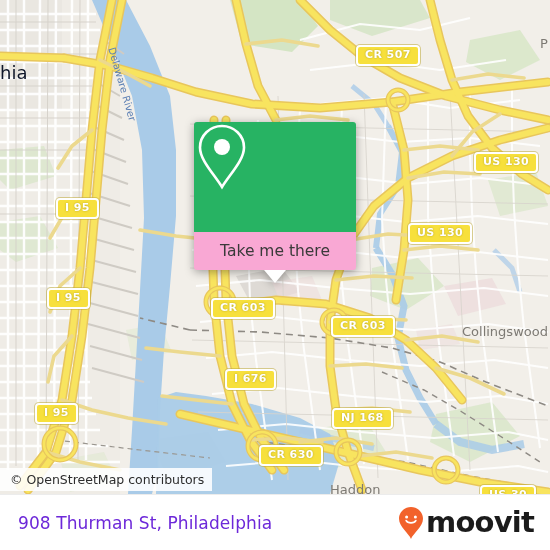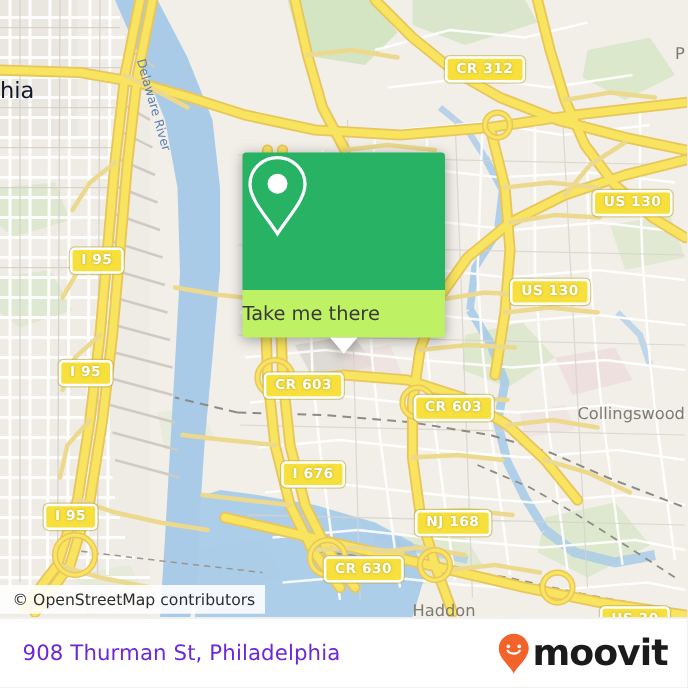--- a/index.html
+++ b/index.html
@@ -61,24 +61,24 @@
     position:absolute;left:194px;top:122px;width:162px;
     filter:drop-shadow(0 2px 5px rgba(0,0,0,.35));
   }
   #popup-head{
     background:#27b363;
     border-radius:3px 3px 0 0;
     height:110px;
     display:flex;align-items:center;justify-content:center;
   }
   #popup-foot{
-    background:#bef264;
+    background:#f9a8d4;
     border-radius:0 0 3px 3px;
     height:38px;
-    display:flex;align-items:center;
+    display:flex;align-items:center;justify-content:center;
   }
   #popup-foot span{
     color:#3a3a3a;
     font-size:15.5px;
     font-family:"DejaVu Sans", sans-serif;
   }
   #popup-tail{
     position:absolute;left:50%;top:148px;
     margin-left:-11px;
     width:0;height:0;
@@ -363,21 +363,21 @@
       </g>
     </svg>
 
     <div class="mlabel water-lbl" style="left:117px;top:46px;transform:rotate(74deg);transform-origin:left top;">Delaware River</div>
 
     <div class="mlabel place-lg" style="left:0px;top:62px;">hia</div>
     <div class="mlabel place-md" style="left:462px;top:324px;">Collingswood</div>
     <div class="mlabel place-md" style="left:330px;top:482px;">Haddon</div>
     <div class="mlabel place-md" style="left:540px;top:36px;">P</div>
 
-    <div class="shield" style="left:356px;top:45px;">CR 312</div>
+    <div class="shield" style="left:356px;top:45px;">CR 507</div>
     <div class="shield" style="left:474px;top:152px;">US 130</div>
     <div class="shield" style="left:408px;top:223px;">US 130</div>
     <div class="shield" style="left:56px;top:198px;">I 95</div>
     <div class="shield" style="left:47px;top:288px;">I 95</div>
     <div class="shield" style="left:35px;top:403px;">I 95</div>
     <div class="shield" style="left:211px;top:298px;">CR 603</div>
     <div class="shield" style="left:331px;top:316px;">CR 603</div>
     <div class="shield" style="left:225px;top:369px;">I 676</div>
     <div class="shield" style="left:332px;top:408px;">NJ 168</div>
     <div class="shield" style="left:211px;top:445px;margin-left:48px;">CR 630</div>

